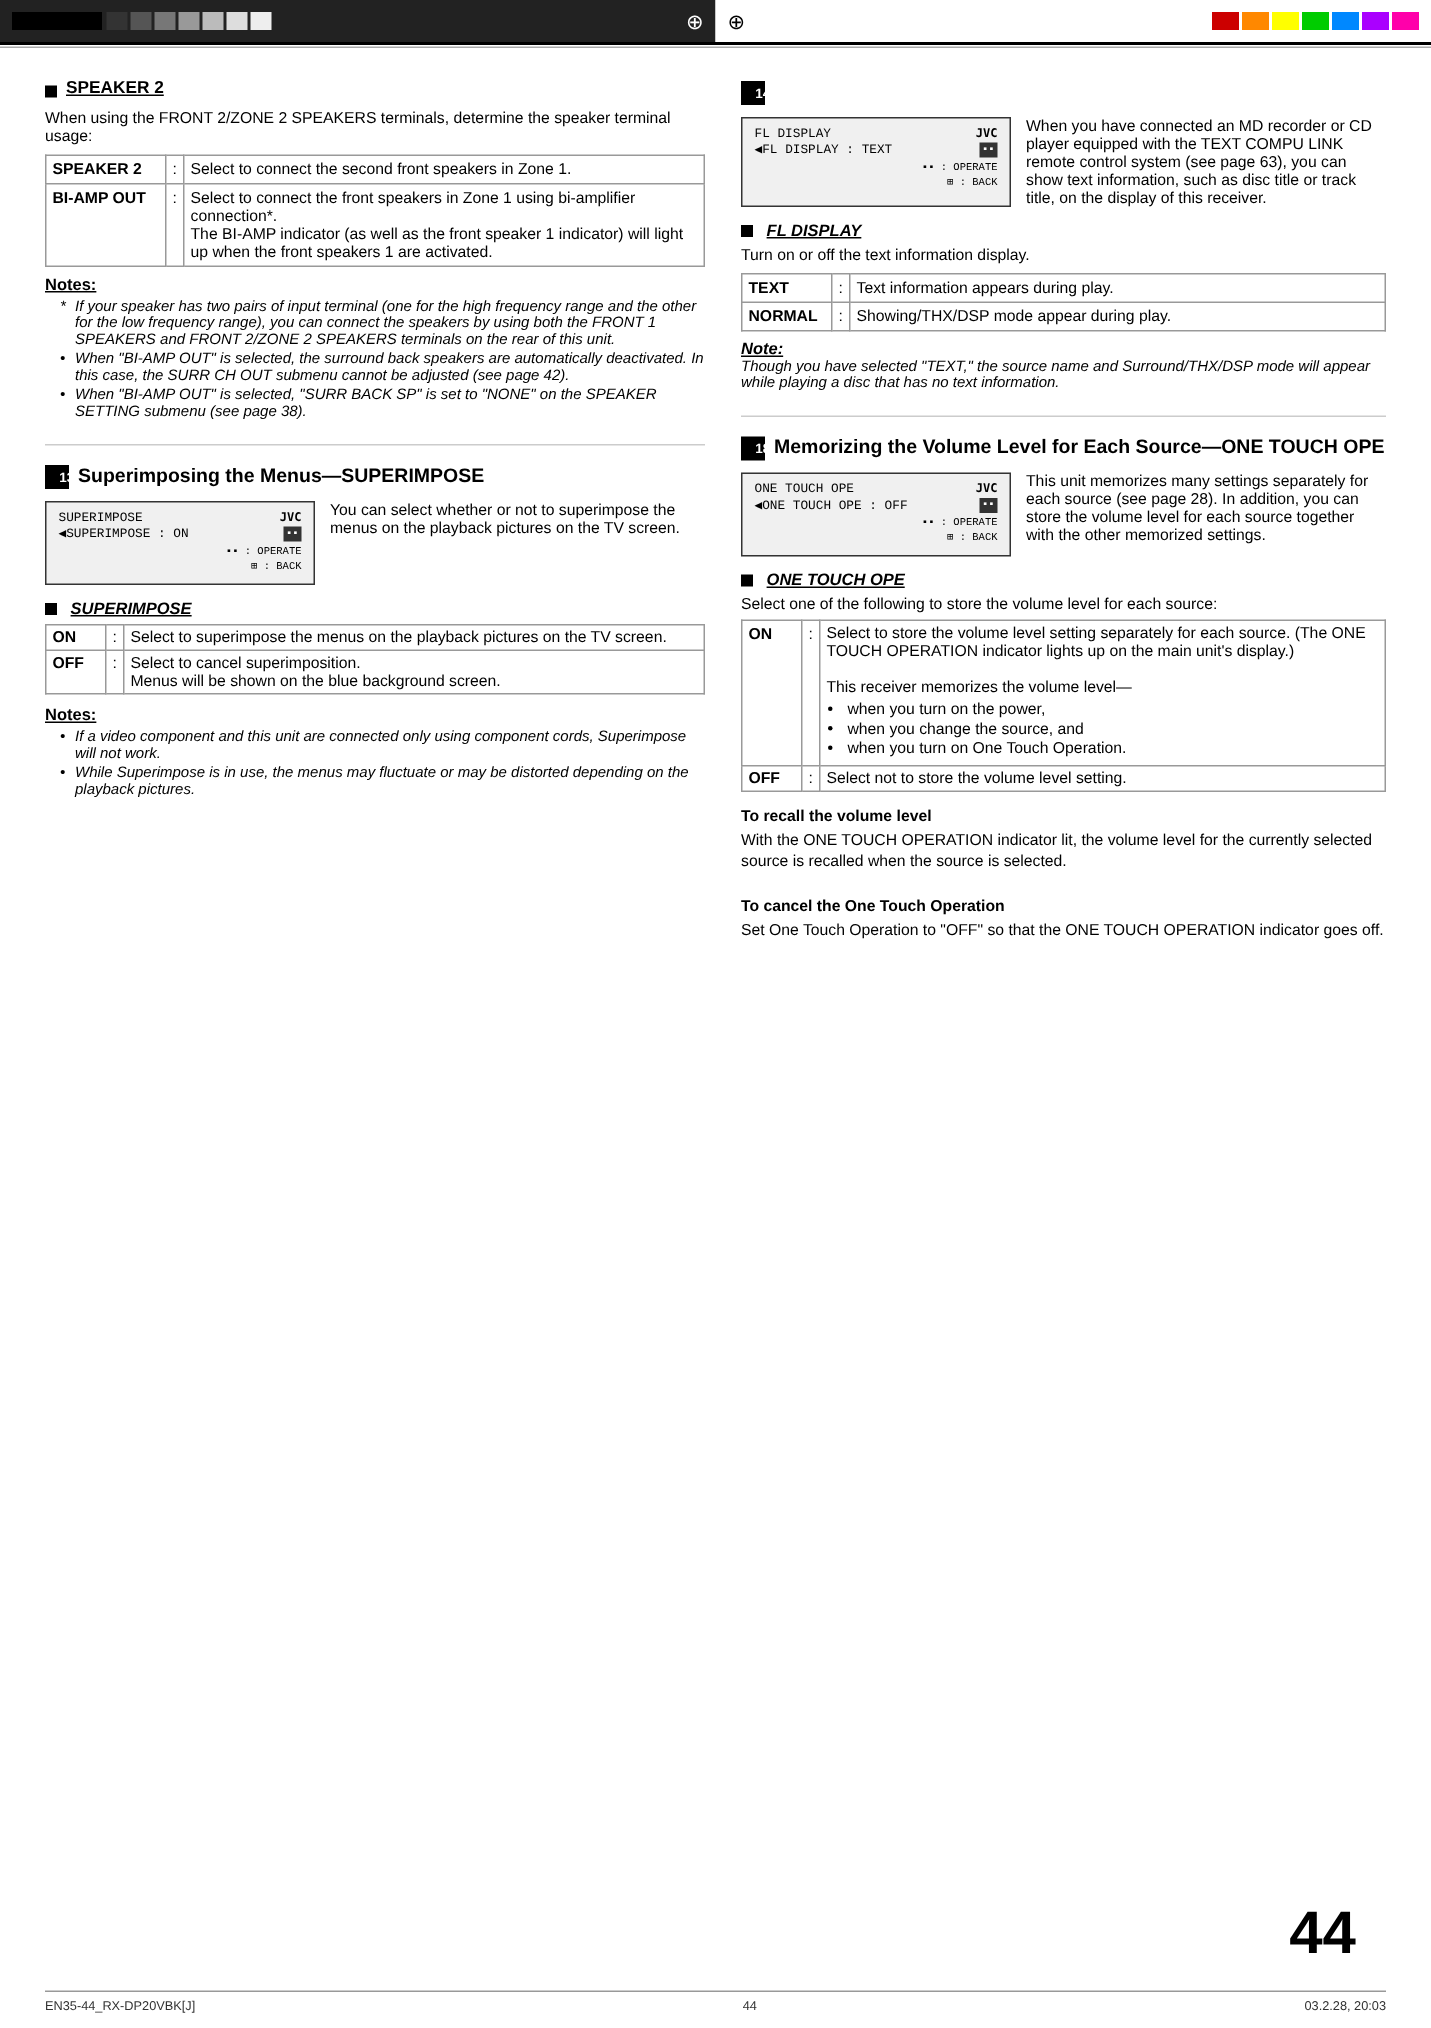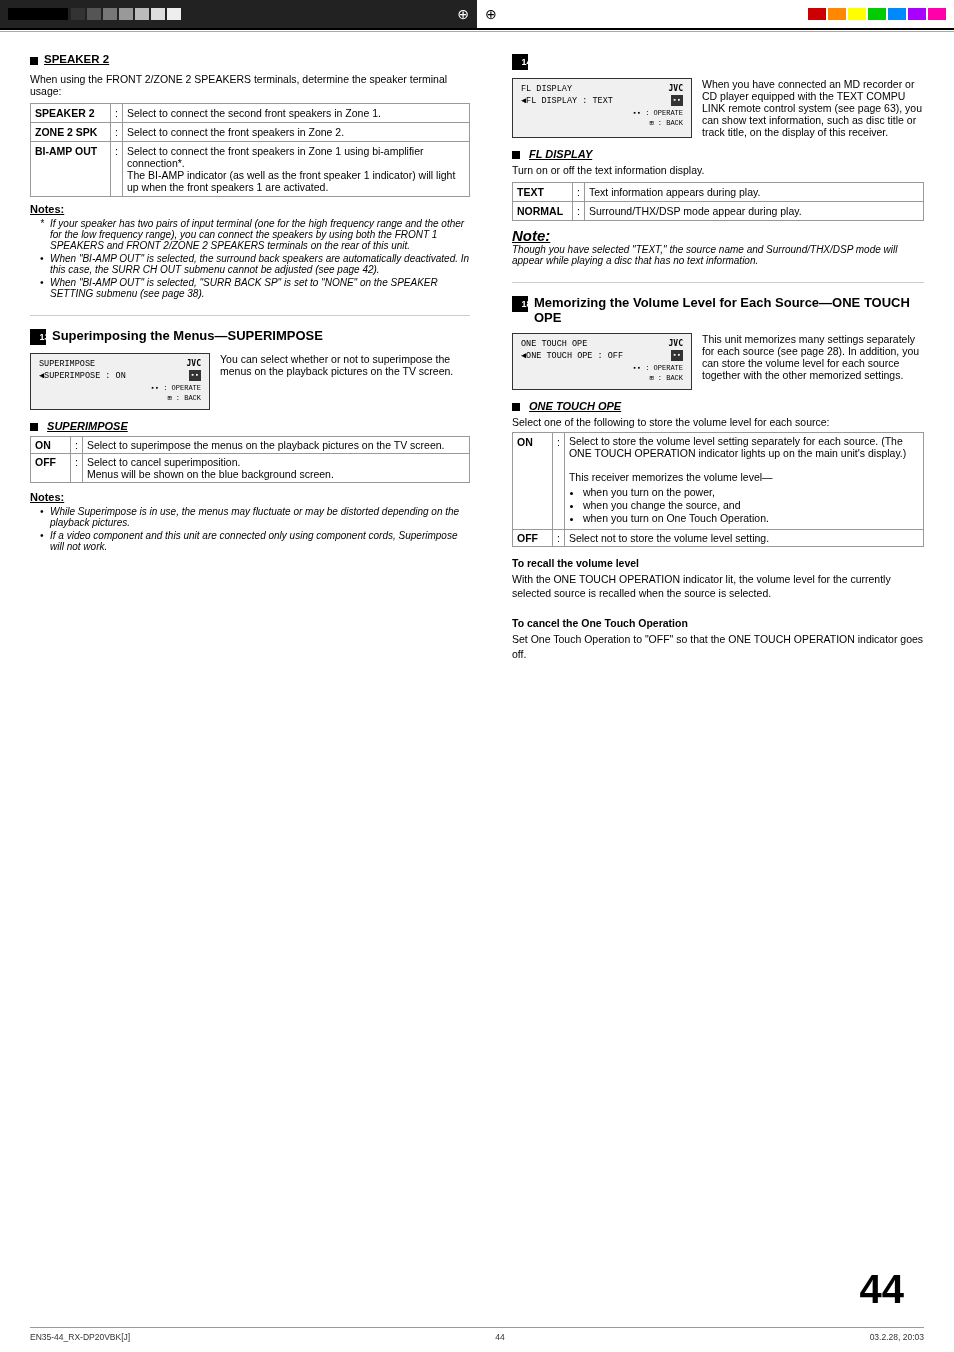--- a/index.html
+++ b/index.html
@@ -32,21 +32,21 @@
       display: flex;
       align-items: center;
       justify-content: flex-end;
       padding: 0 8px;
     }
 
     
     .main-content {
       display: flex;
       padding: 20px 30px 20px 30px;
-      gap: 42px;
+      gap: 24px;
     }
     .left-column {
       width: 440px;
       flex-shrink: 0;
     }
     .right-column {
       flex: 1;
     }
 
     
@@ -172,21 +172,21 @@
       text-decoration: underline;
     }
 
     
     .note-block {
       margin: 6px 0;
     }
     .note-title {
       font-weight: bold;
       font-style: italic;
-      font-size: 15px;
+      font-size: 11px;
       text-decoration: underline;
     }
     .note-text {
       font-style: italic;
       font-size: 10px;
     }
 
     
     .section-divider {
       border: none;
@@ -312,25 +312,20 @@
       <p style="font-size:10.5px;margin-bottom:6px;">When using the FRONT 2/ZONE 2 SPEAKERS terminals, determine the speaker terminal usage:</p>
 
       <table class="def-table">
         <tbody>
             <tr>
           <td class="term">SPEAKER 2</td>
           <td class="colon">:</td>
           <td>Select to connect the second front speakers in Zone 1.</td>
         </tr>
         <tr>
-          <td class="term">ZONE 2 SPK</td>
-          <td class="colon">:</td>
-          <td>Select to connect the front speakers in Zone 2.</td>
-        </tr>
-        <tr>
           <td class="term">BI-AMP OUT</td>
           <td class="colon">:</td>
           <td>Select to connect the front speakers in Zone 1 using bi-amplifier connection*.<br>The BI-AMP indicator (as well as the front speaker 1 indicator) will light up when the front speakers 1 are activated.</td>
         </tr>
       </tbody>
         </table>
 
       <div class="note-block">
         <div class="notes-title">Notes:</div>
         <ul class="notes-list">
@@ -383,22 +378,22 @@
           <td class="term">OFF</td>
           <td class="colon" style="width:10px;">:</td>
           <td>Select to cancel superimposition.<br>Menus will be shown on the blue background screen.</td>
         </tr>
       </tbody>
         </table>
 
       <div class="note-block" style="margin-top:8px;">
         <div class="notes-title">Notes:</div>
         <ul class="notes-list">
+          <li>If a video component and this unit are connected only using component cords, Superimpose will not work.</li>
           <li>While Superimpose is in use, the menus may fluctuate or may be distorted depending on the playback pictures.</li>
-          <li>If a video component and this unit are connected only using component cords, Superimpose will not work.</li>
         </ul>
       </div>
     </div>
 
   </div>
 
   <div class="right-column">
 
     <div class="section-block">
       <div class="num-section">
@@ -432,21 +427,21 @@
       <table class="def-table">
         <tbody>
             <tr>
           <td class="term" style="width:60px;">TEXT</td>
           <td class="colon">:</td>
           <td>Text information appears during play.</td>
         </tr>
         <tr>
           <td class="term" style="width:60px;">NORMAL</td>
           <td class="colon">:</td>
-          <td>Surround/THX/DSP mode appear during play.</td>
+          <td>Showing/THX/DSP mode appear during play.</td>
         </tr>
       </tbody>
         </table>
 
       <div class="note-block" style="margin-top:6px;">
         <div class="note-title">Note:</div>
         <p class="note-text">Though you have selected "TEXT," the source name and Surround/THX/DSP mode will appear while playing a disc that has no text information.</p>
       </div>
     </div>
 

